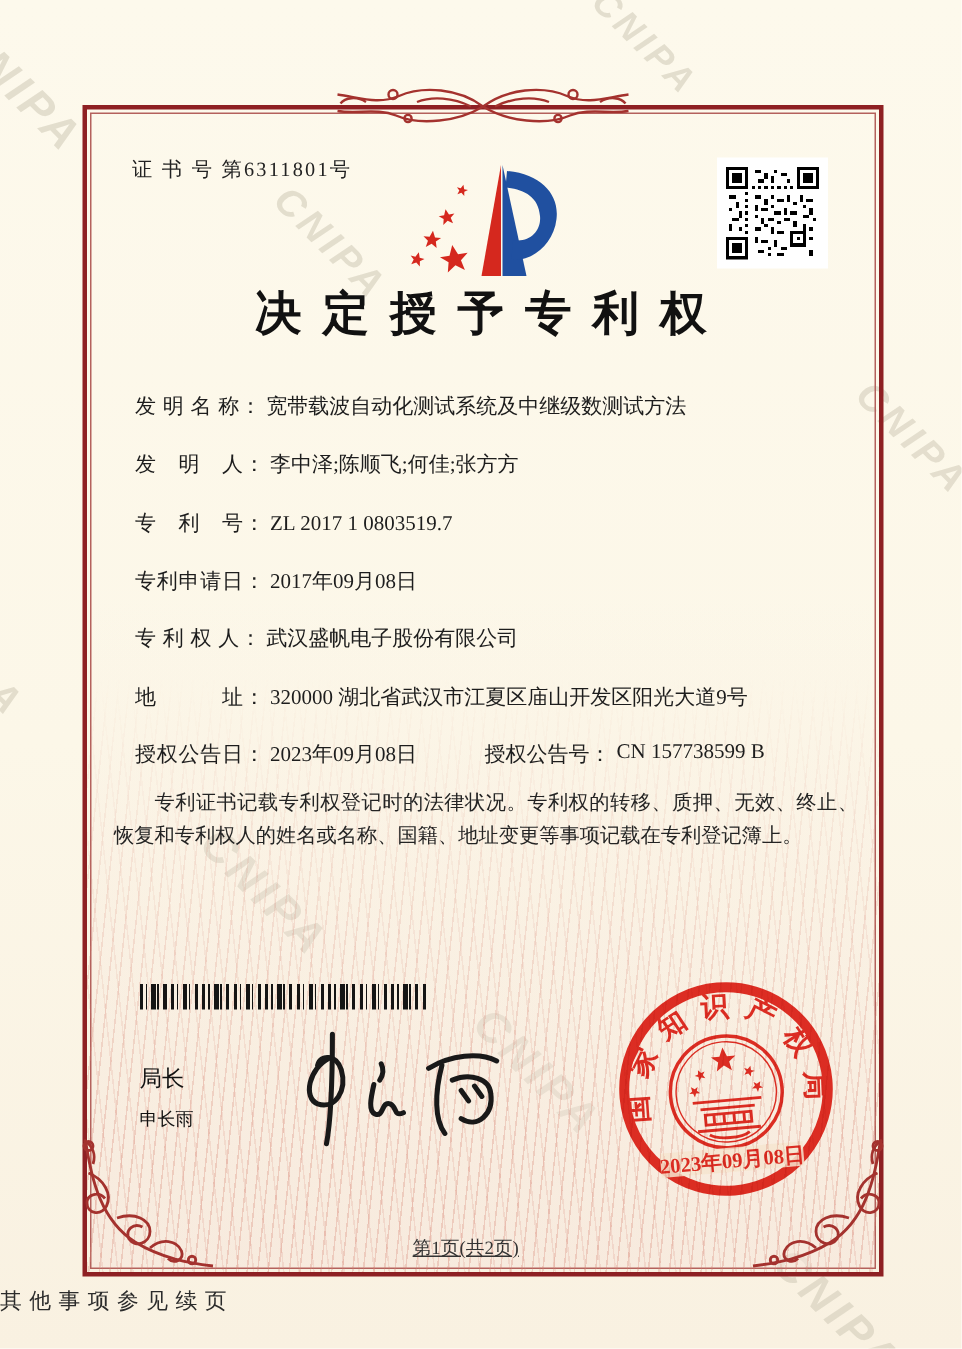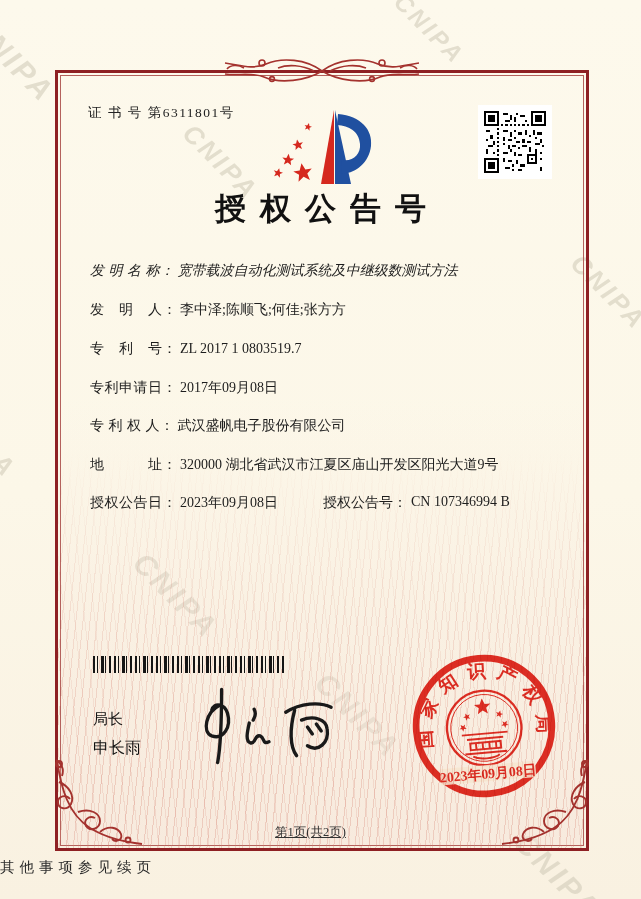--- a/index.html
+++ b/index.html
@@ -54,21 +54,21 @@
   
   .barcode{
     position:absolute;left:93px;top:656px;width:193px;height:17px;z-index:3;
     background:repeating-linear-gradient(90deg,
       #151515 0 2px,transparent 2px 4px,#151515 4px 5px,transparent 5px 8px,
       #151515 8px 11px,transparent 11px 12px,#151515 12px 13px,transparent 13px 16px,
       #151515 16px 18px,transparent 18px 21px);
   }
   
   .signer-title{position:absolute;left:93px;top:710px;z-index:3;font-family:"Liberation Sans",sans-serif;font-size:15px;color:#111;}
-  .signer-name{position:absolute;left:93px;top:738px;z-index:3;font-family:"Liberation Sans",sans-serif;font-size:16px;color:#111;}
+  .signer-name{position:absolute;left:93px;top:738px;z-index:3;font-family:"Liberation Sans",sans-serif;font-size:12px;color:#111;}
   .signature{position:absolute;left:192px;top:684px;z-index:4;}
   
   .seal{position:absolute;left:398px;top:640px;width:172px;height:172px;z-index:4;transform:rotate(-5deg);mix-blend-mode:multiply;opacity:.95;}
   
   .page-info{position:absolute;left:0;top:824px;width:621px;text-align:center;z-index:3;font-size:12.5px;color:#333;text-decoration:underline;}
   .footer-note{position:absolute;left:0;top:858px;width:641px;text-align:left;z-index:3;font-size:14.5px;letter-spacing:5px;color:#2b2b2b;}
 </style>
 </head>
 <body>
 
@@ -228,47 +228,48 @@
         <rect x="17" y="25" width="2" height="1"></rect>
         <rect x="10" y="26" width="2" height="1"></rect>
         <rect x="13" y="27" width="1" height="1"></rect>
         <rect x="16" y="27" width="2" height="1"></rect>
         <rect x="26" y="22" width="1" height="1"></rect>
         <rect x="26" y="26" width="1" height="2"></rect>
     </g>
   </svg>
 </div>
 
-<div class="title">授权公告号</div>
-
-<div class="frow" style="top:262px;font-style:italic;">
+<div class="title">决定授予专利权</div>
+
+<div class="frow" style="top:262px;">
   <span class="flabel">发 明 名 称：</span><span class="fvalue">宽带载波自动化测试系统及中继级数测试方法</span>
 </div>
 <div class="frow" style="top:301px;">
   <span class="flabel">发　明　人：</span><span class="fvalue">李中泽;陈顺飞;何佳;张方方</span>
 </div>
 <div class="frow" style="top:340px;">
   <span class="flabel">专　利　号：</span><span class="fvalue">ZL 2017 1 0803519.7</span>
 </div>
 <div class="frow" style="top:379px;">
   <span class="flabel">专利申请日：</span><span class="fvalue">2017年09月08日</span>
 </div>
 <div class="frow" style="top:417px;">
   <span class="flabel">专 利 权 人：</span><span class="fvalue">武汉盛帆电子股份有限公司</span>
 </div>
 <div class="frow" style="top:456px;">
   <span class="flabel">地　　　址：</span><span class="fvalue">320000 湖北省武汉市江夏区庙山开发区阳光大道9号</span>
 </div>
 <div class="frow" style="top:494px;">
   <span class="flabel">授权公告日：</span><span class="fvalue">2023年09月08日</span>
   <span class="flabel2">授权公告号：</span>
-  <span class="fvalue2">CN 107346994 B</span>
+  <span class="fvalue2">CN 157738599 B</span>
 </div>
 
 <div class="paras">
+  <p>专利证书记载专利权登记时的法律状况。专利权的转移、质押、无效、终止、恢复和专利权人的姓名或名称、国籍、地址变更等事项记载在专利登记簿上。</p>
 </div>
 
 <div class="barcode"></div>
 
 <div class="signer-title">局长</div>
 <div class="signer-name">申长雨</div>
 <svg class="signature" width="148" height="86" viewBox="0 0 150 84">
   <g fill="none" stroke="#191919" stroke-width="3.4" stroke-linecap="round">
     <path d="M28,20 C14,27 10,47 20,51 C32,55 40,42 36,28 C33,18 22,17 20,25"></path>
     <path d="M30,4 C30,30 29,62 26,78"></path>

